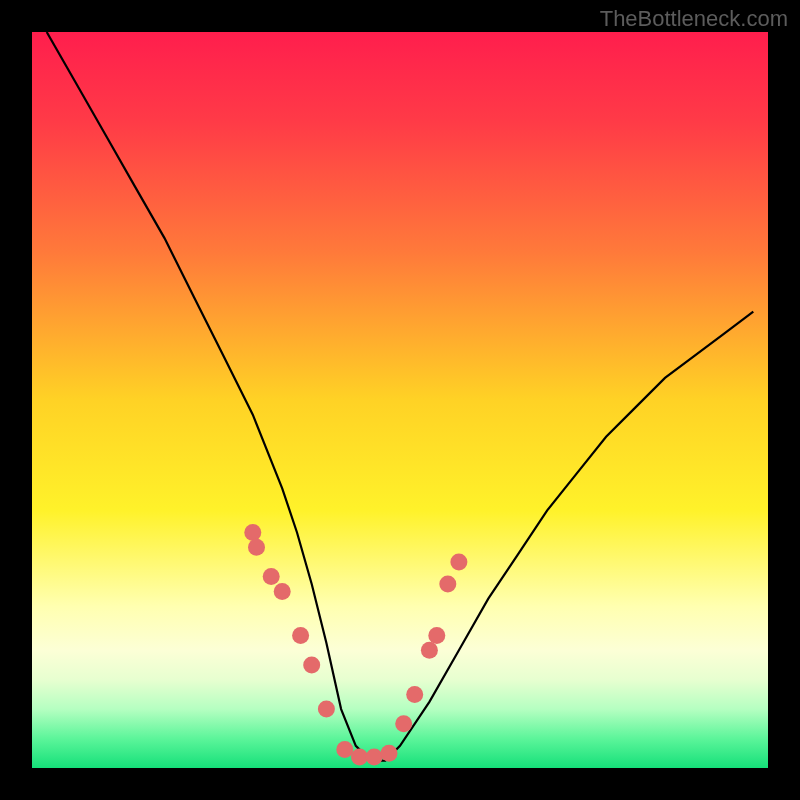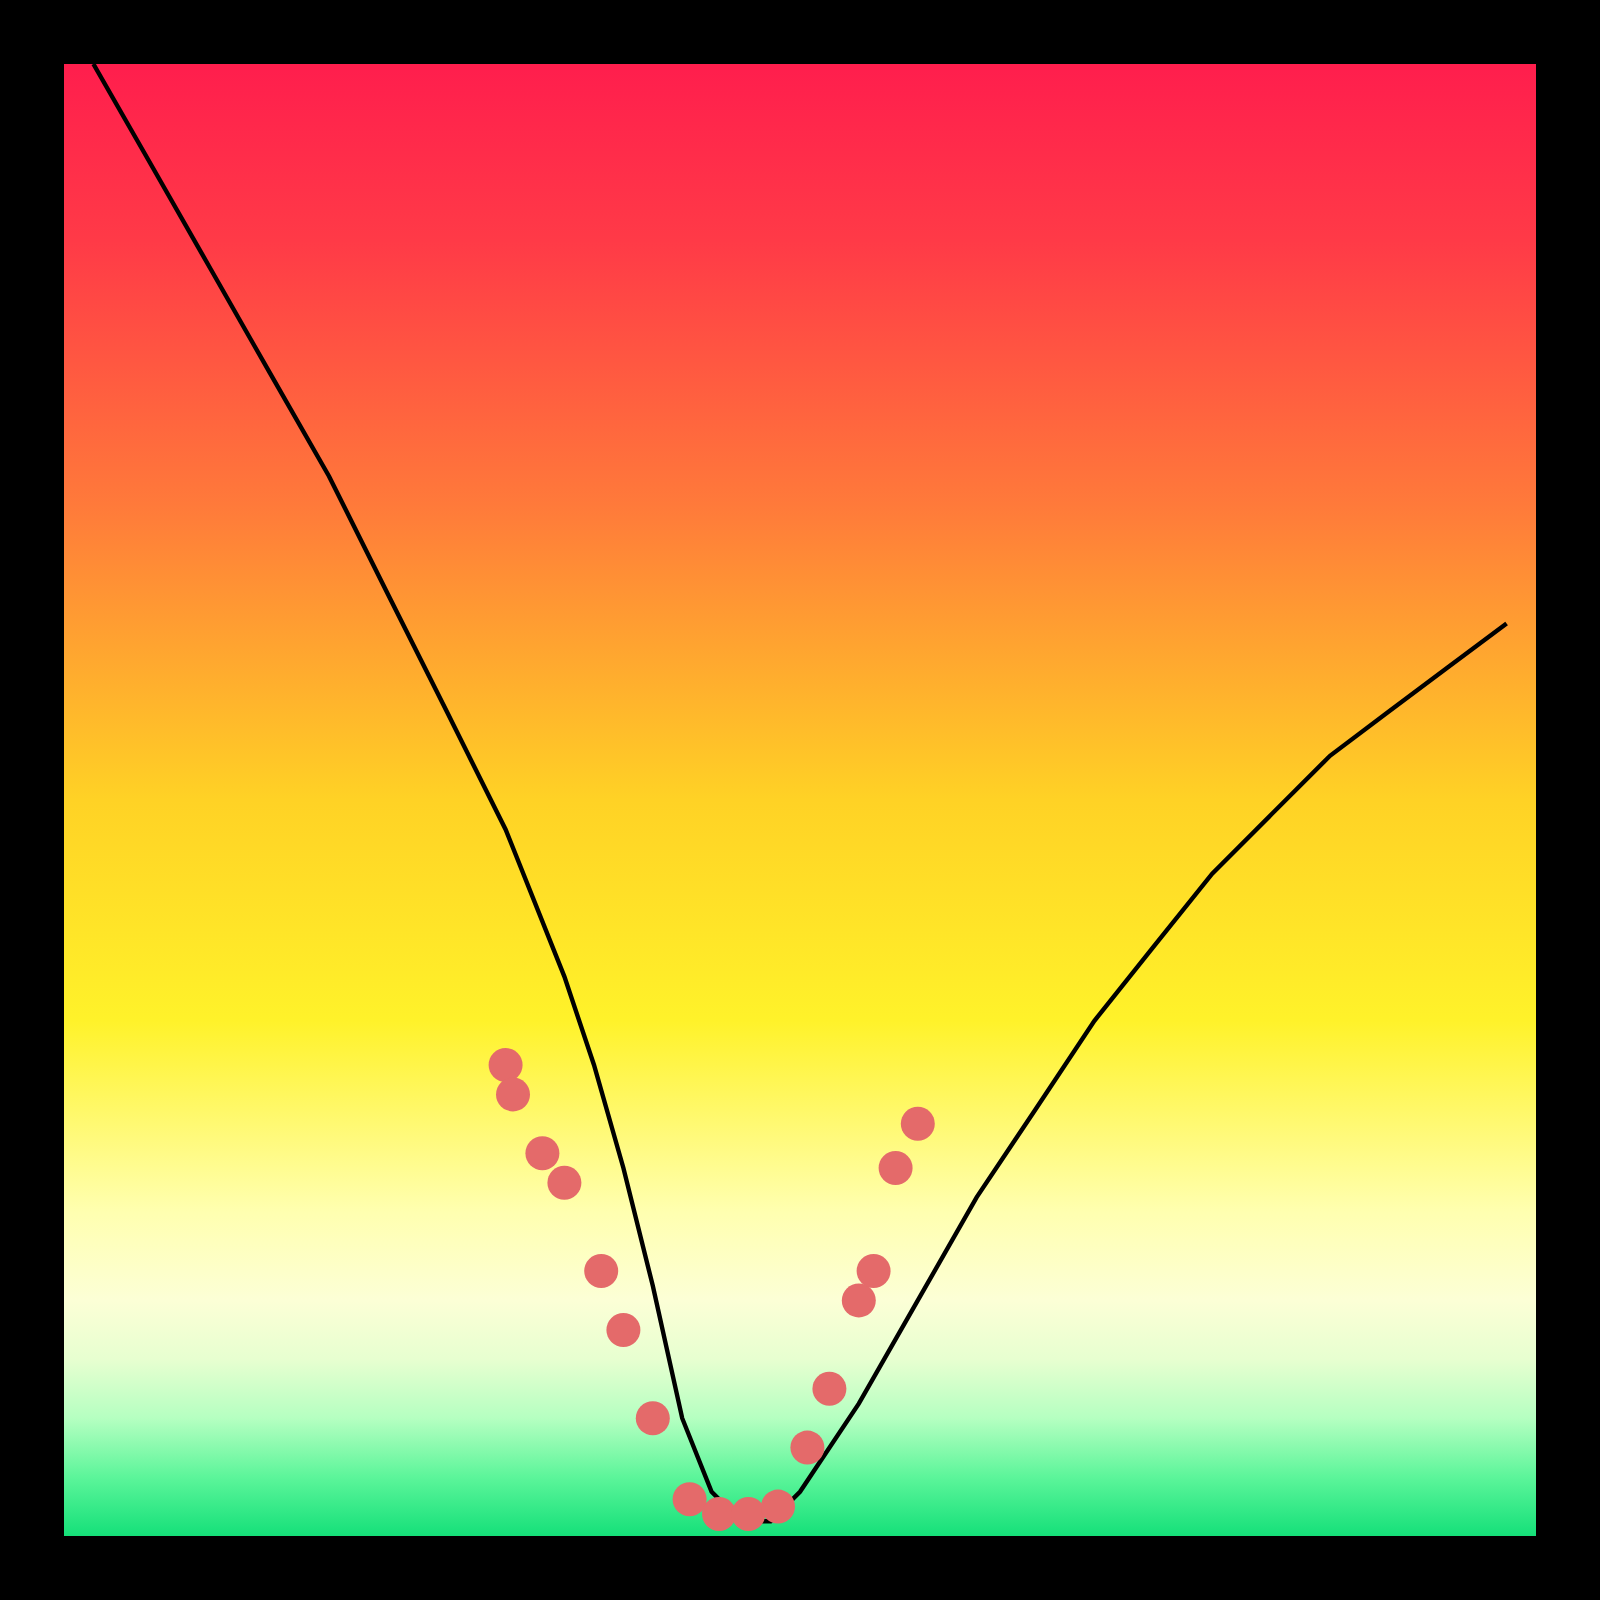--- a/index.html
+++ b/index.html
@@ -32,20 +32,21 @@
     top: 32px;
     width: 736px;
     height: 736px;
   }
   svg { display: block; }
 </style>
 </head>
 <body>
 
 <div class="outer">
+  <div class="watermark">TheBottleneck.com</div>
   <div class="plot">
     <svg id="chart-svg" width="736" height="736" viewBox="0 0 736 736">
       <defs>
         <linearGradient id="bg-grad" x1="0" y1="0" x2="0" y2="1">
             <stop offset="0%" stop-color="#ff1e4d"></stop>
             <stop offset="12%" stop-color="#ff3a47"></stop>
             <stop offset="30%" stop-color="#ff7a3a"></stop>
             <stop offset="50%" stop-color="#ffd225"></stop>
             <stop offset="65%" stop-color="#fff22a"></stop>
             <stop offset="78%" stop-color="#ffffb0"></stop>

